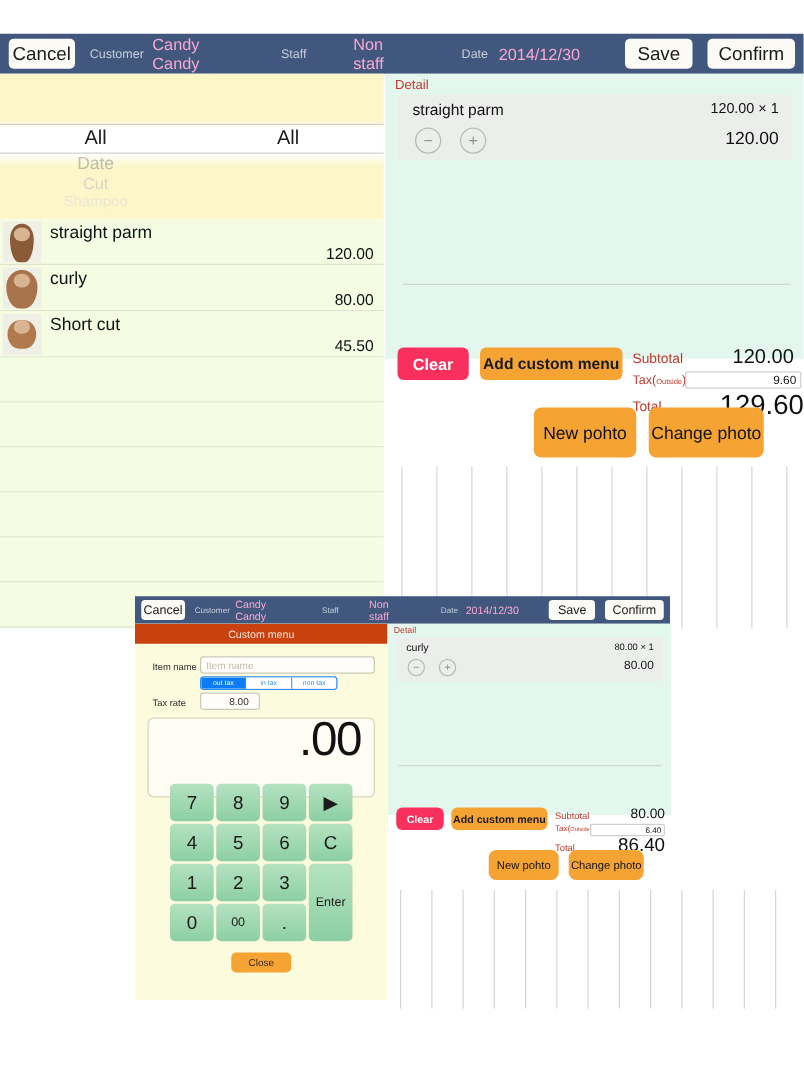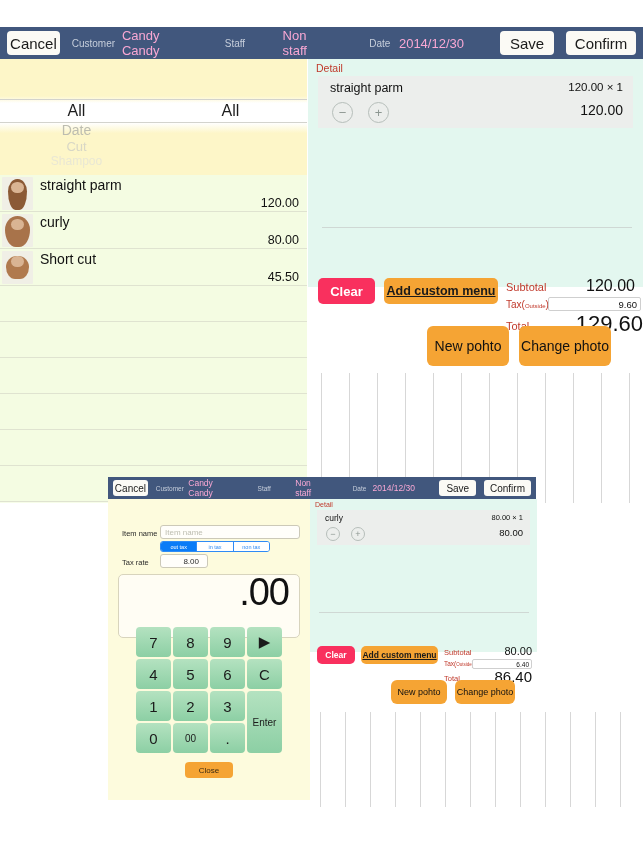--- a/index.html
+++ b/index.html
@@ -68,21 +68,21 @@
 
   
   .detail{background:#e3f7ef;box-sizing:border-box;}
   .detailA{left:308px;top:59px;width:335px;height:228px;}
   .d-title{color:#c0392b;}
   .d-itembox{background:#eceeec;}
   .d-sep{background:#cfd8d4;height:1px;}
   .step{border-radius:50%;border:1px solid #b6beba;color:#8c9691;
         display:flex;align-items:center;justify-content:center;box-sizing:border-box;background:transparent;}
   .btn-clear{background:#f9305e;color:#fff;border-radius:5px;display:flex;align-items:center;justify-content:center;font-weight:700;}
-  .btn-addcustom{background:#f5a434;color:#1a1a1a;border-radius:5px;display:flex;align-items:center;justify-content:center;font-weight:700;text-decoration:underline;}
+  .btn-addcustom{background:#f5a434;color:#1a1a1a;border-radius:5px;display:flex;align-items:center;justify-content:center;font-weight:700;}
   .tot-lbl{color:#c0392b;}
   .tot-val{color:#111;}
   .tax-input{background:#ffffff;border:1px solid #cfcfcf;border-radius:2px;text-align:right;box-sizing:border-box;color:#111;}
 
   .detailA .d-title{font-size:10.5px;left:8px;top:3px;}
   .detailA .d-itembox{left:10px;top:17px;width:315px;height:52px;}
   .detailA .di-name{left:12px;top:5px;font-size:12.5px;color:#111;}
   .detailA .di-unit{right:10px;top:5px;font-size:11.5px;color:#111;}
   .detailA .di-amt{right:10px;top:26px;font-size:14px;color:#111;}
   .detailA .step{width:21px;height:21px;font-size:13px;top:26px;}
@@ -365,20 +365,21 @@
     <i style="left: 160px;"></i>
     <i style="left: 185px;"></i>
     <i style="left: 210px;"></i>
     <i style="left: 235px;"></i>
     <i style="left: 260px;"></i>
     <i style="left: 285px;"></i>
     <i style="left: 310px;"></i>
   </div>
 
 <div class="modal abs nosel">
+  <div class="modal-title">Custom menu</div>
 
   <div class="m-lbl itemname">Item name</div>
   <div class="m-input m-itemfield">
     <span>Item name</span>
   </div>
 
   <div class="seg">
     <div class="on">out tax</div>
     <div>in tax</div>
     <div>non tax</div>

